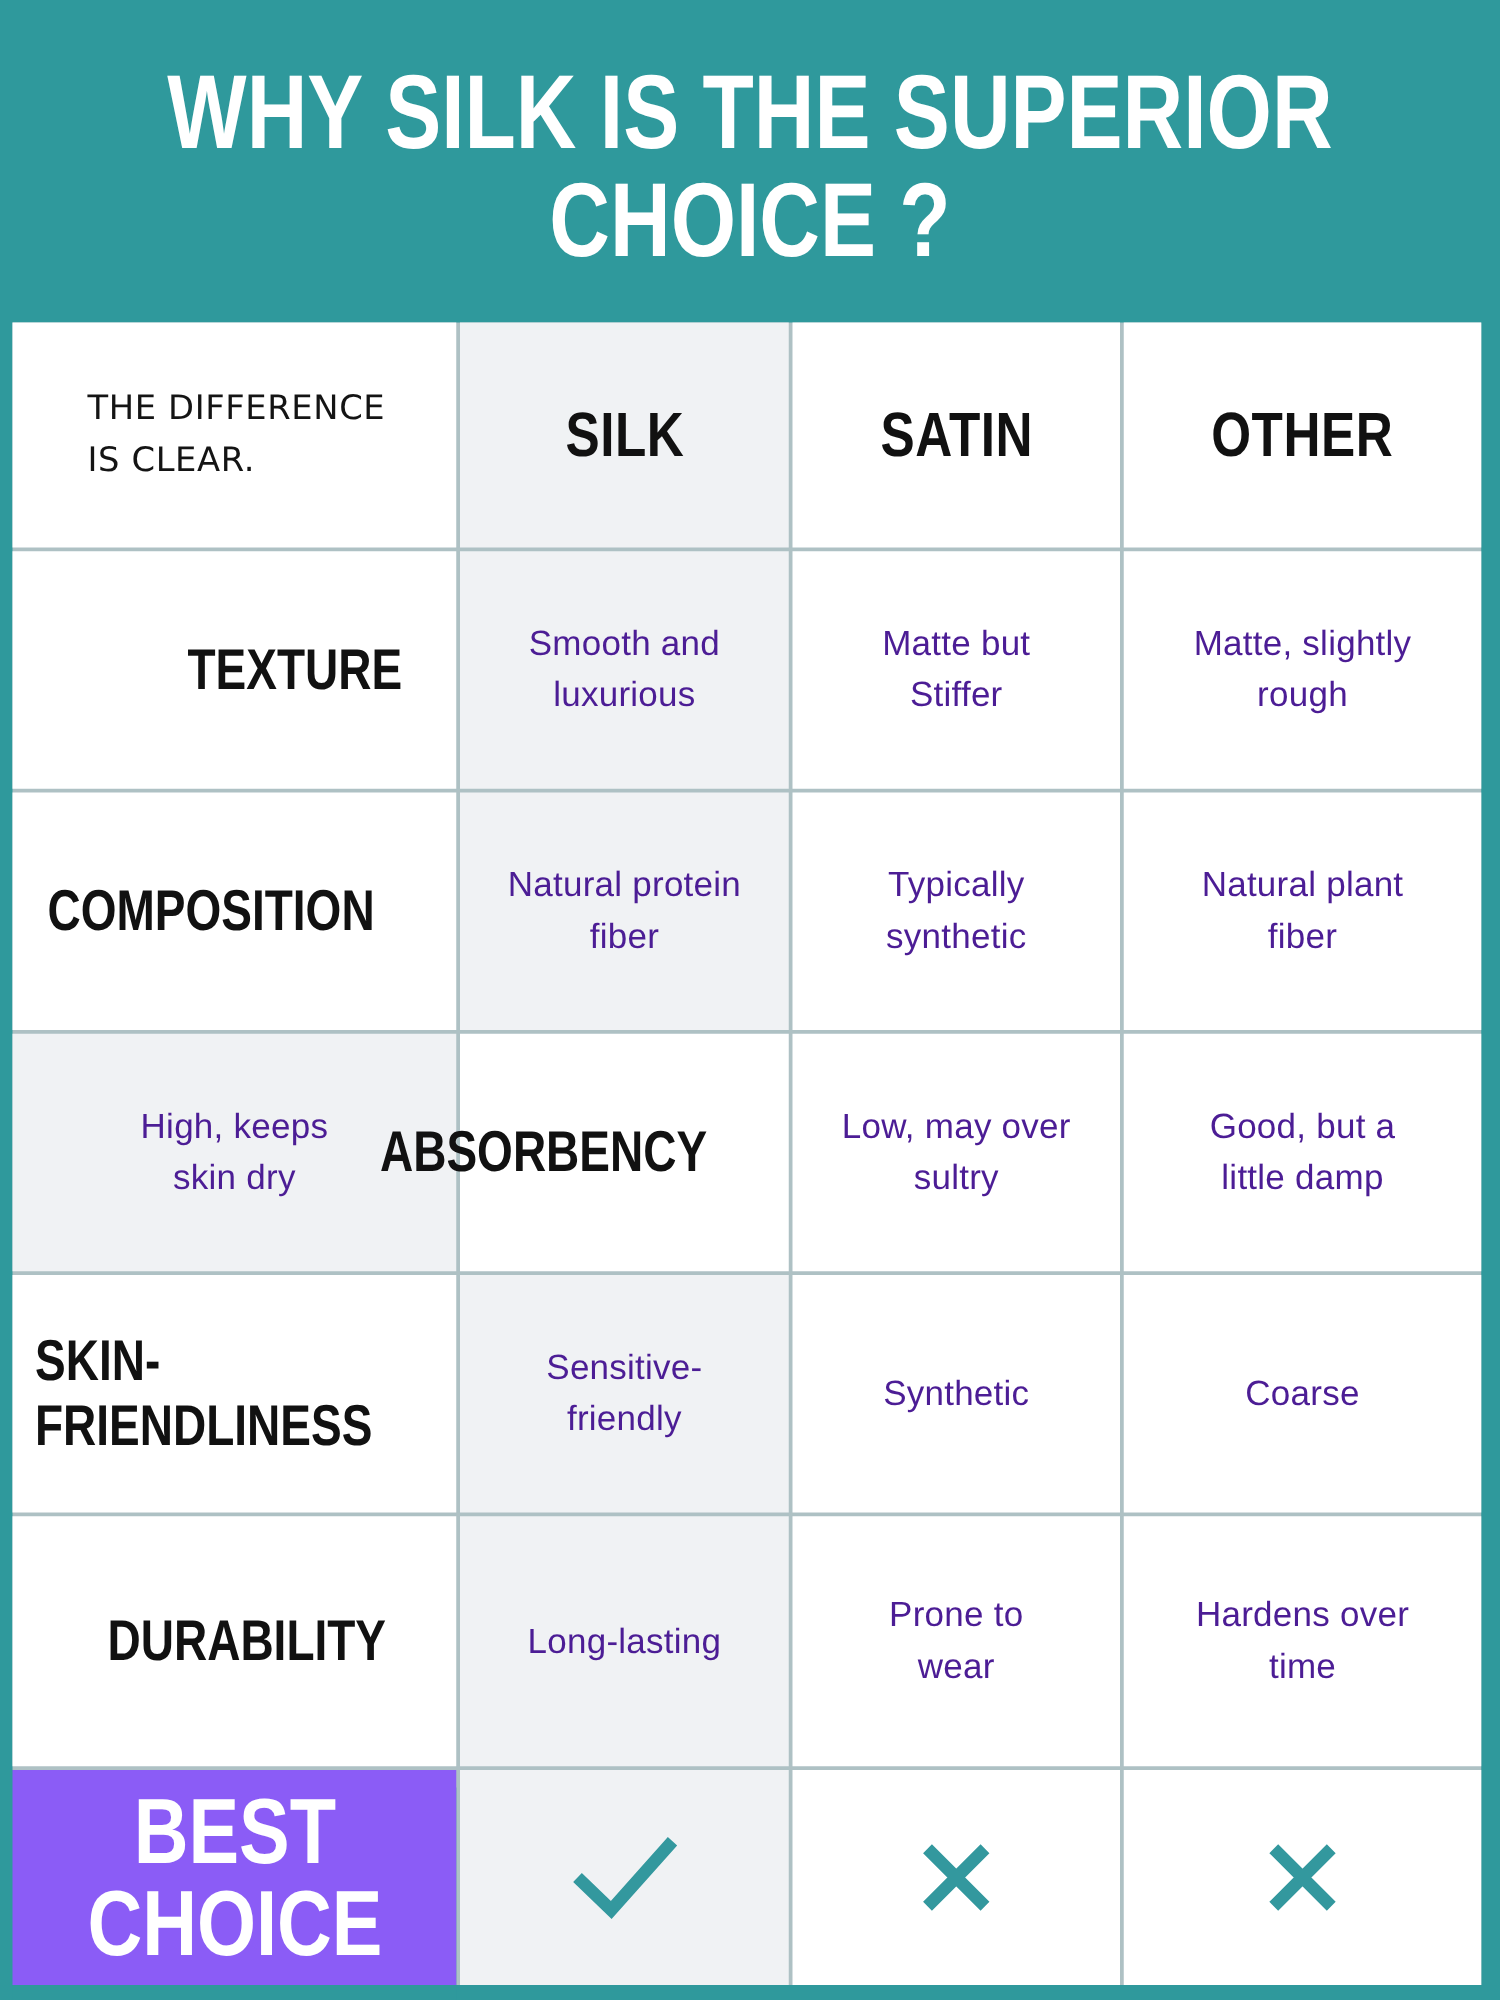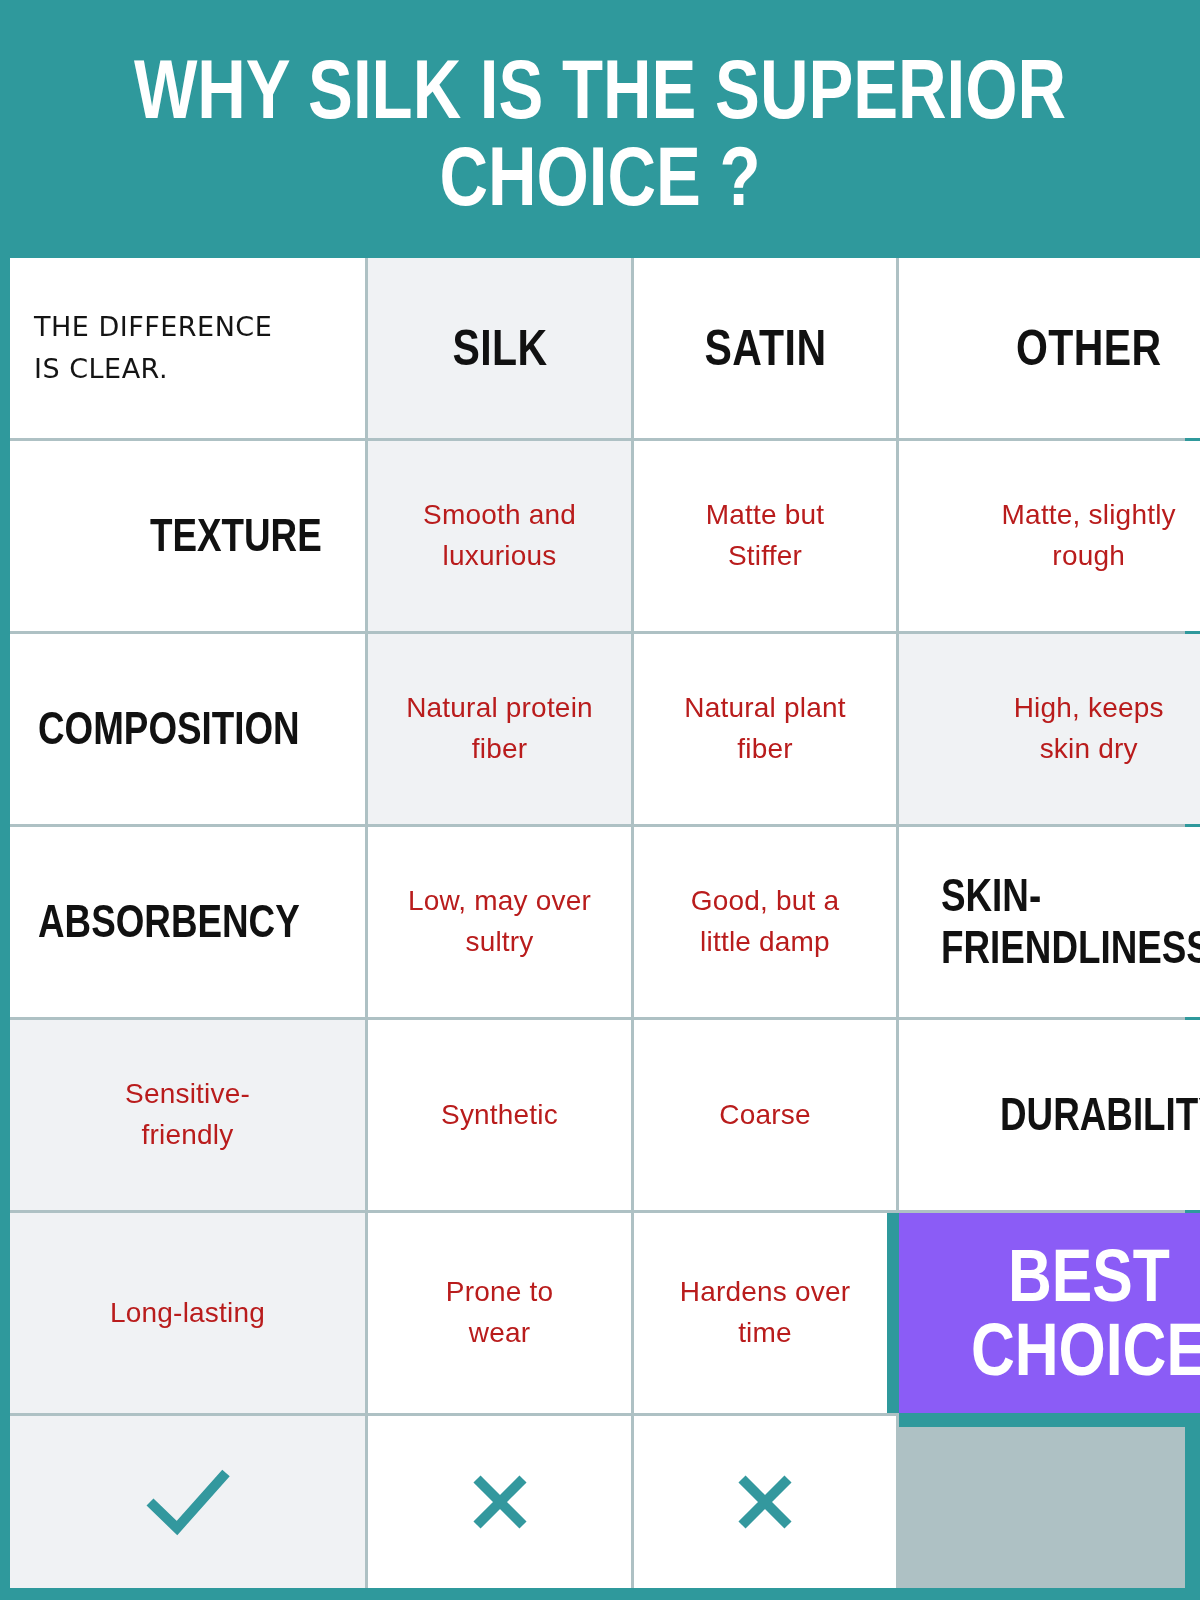--- a/index.html
+++ b/index.html
@@ -40,21 +40,21 @@
   }
   .cell {
     background: #ffffff;
     display: flex;
     align-items: center;
     justify-content: center;
     text-align: center;
   }
   .silk-col { background: #f0f2f4; }
 
-  .intro-cell { justify-content: flex-start; text-align: left; padding-left: 24px; }
+  .intro-cell { justify-content: flex-start; text-align: left; padding-left: 60px; }
   .intro-text {
     font-family: "DejaVu Sans", sans-serif;
     font-size: 27px;
     color: #141414;
     letter-spacing: 0.5px;
     line-height: 1.55;
     white-space: pre-line;
   }
 
   .col-head {
@@ -73,21 +73,21 @@
     color: #111111;
     line-height: 1.12;
     white-space: pre-line;
     transform: scaleX(0.80);
     transform-origin: left center;
   }
 
   .value-cell { padding: 0 28px; }
   .cell-text {
     font-size: 28px;
-    color: #b91c1c;
+    color: #4c1d95;
     line-height: 1.45;
     letter-spacing: 0.2px;
     white-space: pre-line;
   }
 
   
   .best-label-cell {
     background: #8b5cf6;
     box-shadow: -12px 0 0 #2f999c, 0 14px 0 #2f999c; 
   }
@@ -144,20 +144,24 @@
     </div>
 
     <div class="cell label-cell">
       <div class="row-label">COMPOSITION</div>
     </div>
     <div class="cell silk-col value-cell">
       <div class="cell-text">Natural protein
 fiber</div>
     </div>
     <div class="cell value-cell">
+      <div class="cell-text">Typically
+synthetic</div>
+    </div>
+    <div class="cell value-cell">
       <div class="cell-text">Natural plant
 fiber</div>
     </div>
 
     <div class="cell silk-col value-cell">
       <div class="cell-text">High, keeps
 skin dry</div>
     </div>
     <div class="cell label-cell">
       <div class="row-label">ABSORBENCY</div>

